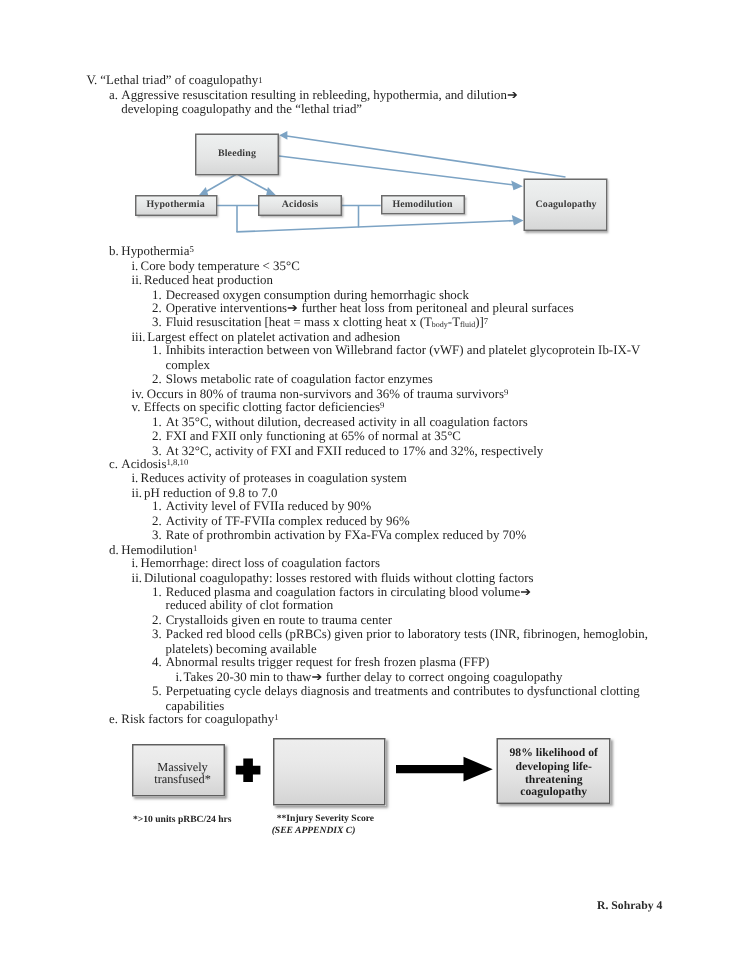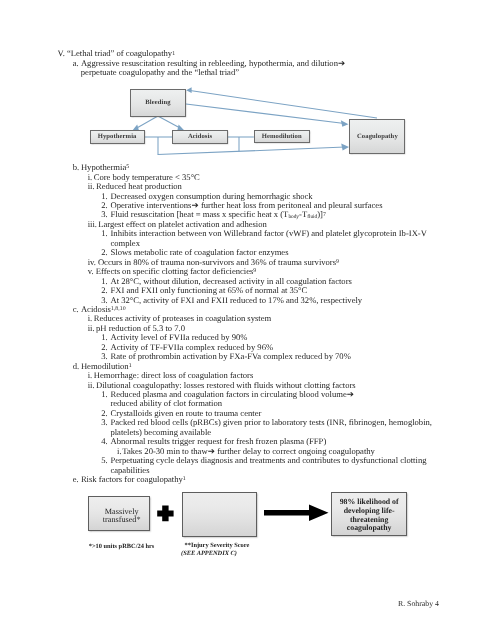--- a/index.html
+++ b/index.html
@@ -25,48 +25,48 @@
   .box span{font-size:6.6px;font-weight:700;letter-spacing:.1px;color:#3a3a3a;line-height:7px;}
 
   
   .box2{position:absolute;box-sizing:border-box;border:1px solid #5e5e5e;
         background:linear-gradient(180deg,#eeeeee 0%,#e9e9e9 35%,#e2e2e2 60%,#d4d4d4 100%);
         box-shadow:1.4px 1.4px 1.6px rgba(80,80,80,.55);
         display:flex;align-items:center;justify-content:center;text-align:center;}
   .b2t{position:absolute;box-sizing:border-box;text-align:center;color:#1d1d1d;white-space:nowrap;}
   .note{position:absolute;font-size:6.4px;font-weight:700;color:#242424;white-space:nowrap;line-height:7.9px;}
   .note.it{font-style:italic;}
-  .footer{position:absolute;font-size:7.8px;color:#2b2b2b;white-space:nowrap;}
+  .footer{position:absolute;font-size:7.8px;color:#2b2b2b;white-space:nowrap;font-weight:bold;}
 </style>
 </head>
 <body>
 
 <div class="page">
   <div class="outline">
 <div class="row" style="left:66.9px;top:49.30px"><span class="mk" style="left:-9.3px">V.</span><span>“Lethal triad” of coagulopathy</span><sup>1</sup></div>
 <div class="row" style="left:80.9px;top:58.60px"><span class="mk" style="left:-8.2px">a.</span><span>Aggressive resuscitation resulting in rebleeding, hypothermia, and dilution</span><span class="ar">➔</span></div>
-<div class="row" style="left:80.8px;top:68.00px"><span>perpetuate coagulopathy and the “lethal triad”</span></div>
+<div class="row" style="left:80.8px;top:68.00px"><span>developing coagulopathy and the “lethal triad”</span></div>
 <div class="row" style="left:80.9px;top:163.20px"><span class="mk" style="left:-8.2px">b.</span><span>Hypothermia</span><sup>5</sup></div>
 <div class="row" style="left:93.7px;top:172.65px"><span class="mk" style="left:-6.0px">i.</span><span>Core body temperature &lt; 35°C</span></div>
 <div class="row" style="left:96.0px;top:182.10px"><span class="mk" style="left:-8.3px">ii.</span><span>Reduced heat production</span></div>
 <div class="row" style="left:110.5px;top:191.55px"><span class="mk" style="left:-9.2px">1.</span><span>Decreased oxygen consumption during hemorrhagic shock</span></div>
 <div class="row" style="left:110.5px;top:201.00px"><span class="mk" style="left:-9.2px">2.</span><span>Operative interventions</span><span class="ar">➔</span><span> further heat loss from peritoneal and pleural surfaces</span></div>
-<div class="row" style="left:110.5px;top:210.45px"><span class="mk" style="left:-9.2px">3.</span><span>Fluid resuscitation [heat = mass x specific heat x (T</span><span class="sb">body</span><span>-T</span><span class="sb">fluid</span><span>)]</span><sup>7</sup></div>
+<div class="row" style="left:110.5px;top:210.45px"><span class="mk" style="left:-9.2px">3.</span><span>Fluid resuscitation [heat = mass x clotting heat x (T</span><span class="sb">body</span><span>-T</span><span class="sb">fluid</span><span>)]</span><sup>7</sup></div>
 <div class="row" style="left:98.2px;top:219.90px"><span class="mk" style="left:-10.5px">iii.</span><span>Largest effect on platelet activation and adhesion</span></div>
 <div class="row" style="left:110.5px;top:229.35px"><span class="mk" style="left:-9.2px">1.</span><span>Inhibits interaction between von Willebrand factor (vWF) and platelet glycoprotein Ib-IX-V</span></div>
 <div class="row" style="left:110.4px;top:238.80px"><span>complex</span></div>
 <div class="row" style="left:110.5px;top:248.25px"><span class="mk" style="left:-9.2px">2.</span><span>Slows metabolic rate of coagulation factor enzymes</span></div>
 <div class="row" style="left:97.9px;top:257.70px"><span class="mk" style="left:-10.2px">iv.</span><span>Occurs in 80% of trauma non-survivors and 36% of trauma survivors</span><sup>9</sup></div>
 <div class="row" style="left:95.8px;top:267.15px"><span class="mk" style="left:-8.1px">v.</span><span>Effects on specific clotting factor deficiencies</span><sup>9</sup></div>
-<div class="row" style="left:110.5px;top:276.60px"><span class="mk" style="left:-9.2px">1.</span><span>At 28°C, without dilution, decreased activity in all coagulation factors</span></div>
+<div class="row" style="left:110.5px;top:276.60px"><span class="mk" style="left:-9.2px">1.</span><span>At 35°C, without dilution, decreased activity in all coagulation factors</span></div>
 <div class="row" style="left:110.5px;top:286.05px"><span class="mk" style="left:-9.2px">2.</span><span>FXI and FXII only functioning at 65% of normal at 35°C</span></div>
 <div class="row" style="left:110.5px;top:295.50px"><span class="mk" style="left:-9.2px">3.</span><span>At 32°C, activity of FXI and FXII reduced to 17% and 32%, respectively</span></div>
 <div class="row" style="left:80.9px;top:304.95px"><span class="mk" style="left:-8.2px">c.</span><span>Acidosis</span><sup>1,8,10</sup></div>
 <div class="row" style="left:93.7px;top:314.40px"><span class="mk" style="left:-6.0px">i.</span><span>Reduces activity of proteases in coagulation system</span></div>
-<div class="row" style="left:96.0px;top:323.85px"><span class="mk" style="left:-8.3px">ii.</span><span>pH reduction of 5.3 to 7.0</span></div>
+<div class="row" style="left:96.0px;top:323.85px"><span class="mk" style="left:-8.3px">ii.</span><span>pH reduction of 9.8 to 7.0</span></div>
 <div class="row" style="left:110.5px;top:333.30px"><span class="mk" style="left:-9.2px">1.</span><span>Activity level of FVIIa reduced by 90%</span></div>
 <div class="row" style="left:110.5px;top:342.75px"><span class="mk" style="left:-9.2px">2.</span><span>Activity of TF-FVIIa complex reduced by 96%</span></div>
 <div class="row" style="left:110.5px;top:352.20px"><span class="mk" style="left:-9.2px">3.</span><span>Rate of prothrombin activation by FXa-FVa complex reduced by 70%</span></div>
 <div class="row" style="left:80.9px;top:361.65px"><span class="mk" style="left:-8.2px">d.</span><span>Hemodilution</span><sup>1</sup></div>
 <div class="row" style="left:93.7px;top:371.10px"><span class="mk" style="left:-6.0px">i.</span><span>Hemorrhage: direct loss of coagulation factors</span></div>
 <div class="row" style="left:96.0px;top:380.55px"><span class="mk" style="left:-8.3px">ii.</span><span>Dilutional coagulopathy: losses restored with fluids without clotting factors</span></div>
 <div class="row" style="left:110.5px;top:390.00px"><span class="mk" style="left:-9.2px">1.</span><span>Reduced plasma and coagulation factors in circulating blood volume</span><span class="ar">➔</span></div>
 <div class="row" style="left:110.4px;top:399.45px"><span>reduced ability of clot formation</span></div>
 <div class="row" style="left:110.5px;top:408.90px"><span class="mk" style="left:-9.2px">2.</span><span>Crystalloids given en route to trauma center</span></div>
 <div class="row" style="left:110.5px;top:418.35px"><span class="mk" style="left:-9.2px">3.</span><span>Packed red blood cells (pRBCs) given prior to laboratory tests (INR, fibrinogen, hemoglobin,</span></div>

